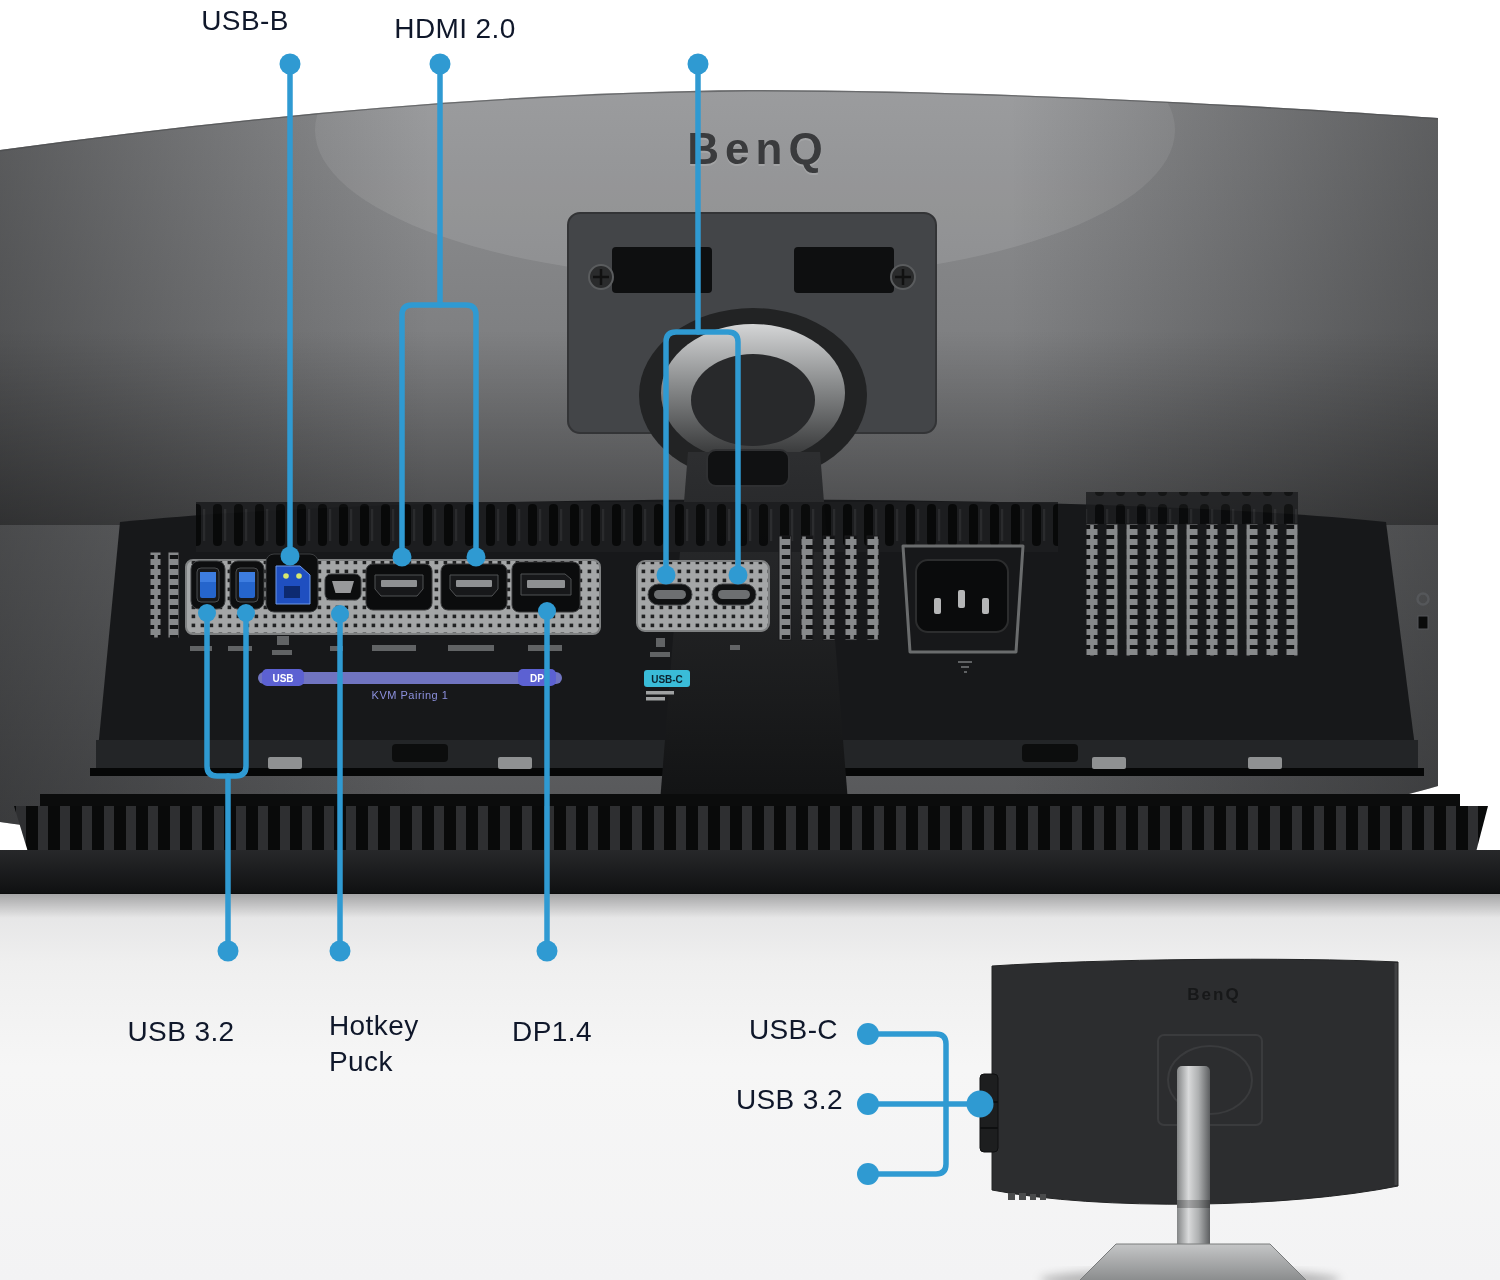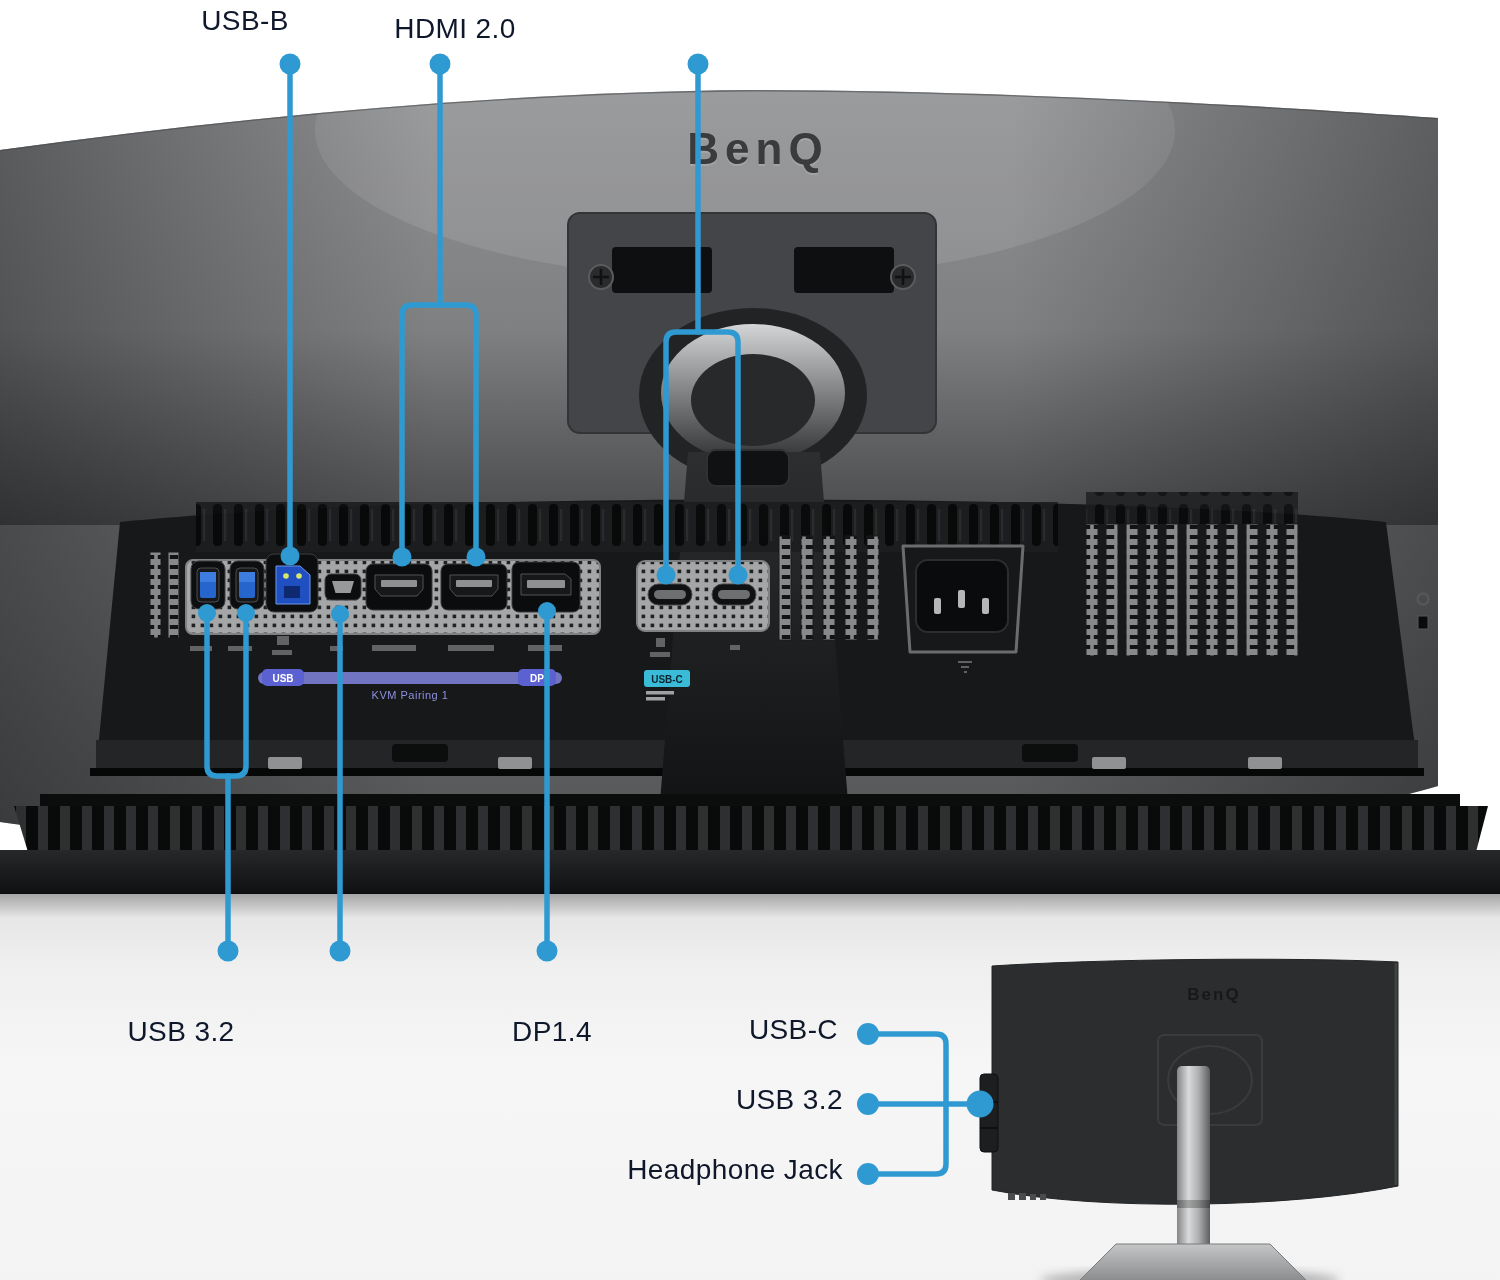--- a/index.html
+++ b/index.html
@@ -340,18 +340,21 @@
         <circle cx="868" cy="1174" r="11"></circle>
       <circle cx="868" cy="1104" r="11"></circle>
         <circle cx="980" cy="1104" r="13.5"></circle>
     </g>
   </svg>
 
   <div class="lbl center" style="left:245px;top:3px;">USB-B</div>
   <div class="lbl center" style="left:435px;top:11px;margin-left:20px;">HDMI 2.0</div>
 
   <div class="lbl center" style="left:181px;top:1014px;">USB 3.2</div>
+  <div class="lbl" style="left:329px;top:1008px;">
+    <div>Hotkey</div>
+    <div>Puck</div>
+  </div>
   <div class="lbl center" style="left:552px;top:1014px;">DP1.4</div>
 
   <div class="lbl right" style="left:838px;top:1012px;">USB-C</div>
   <div class="lbl right" style="left:843px;top:1082px;">USB 3.2</div>
-  <div class="lbl right" style="left:843px;top:1152px;">Headphone Jack</div>
 </div>
 
 </body></html>

